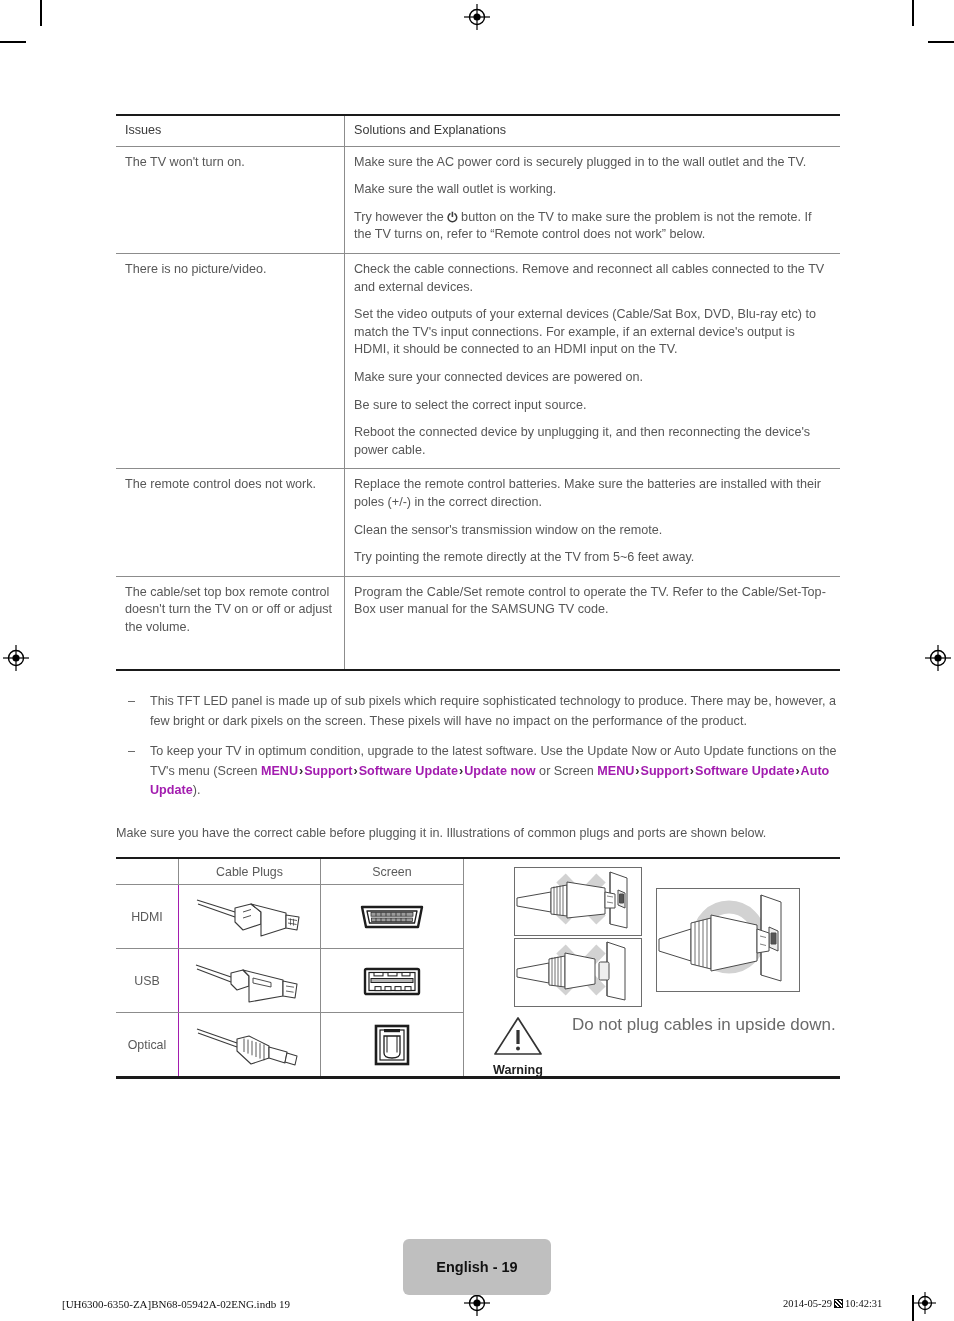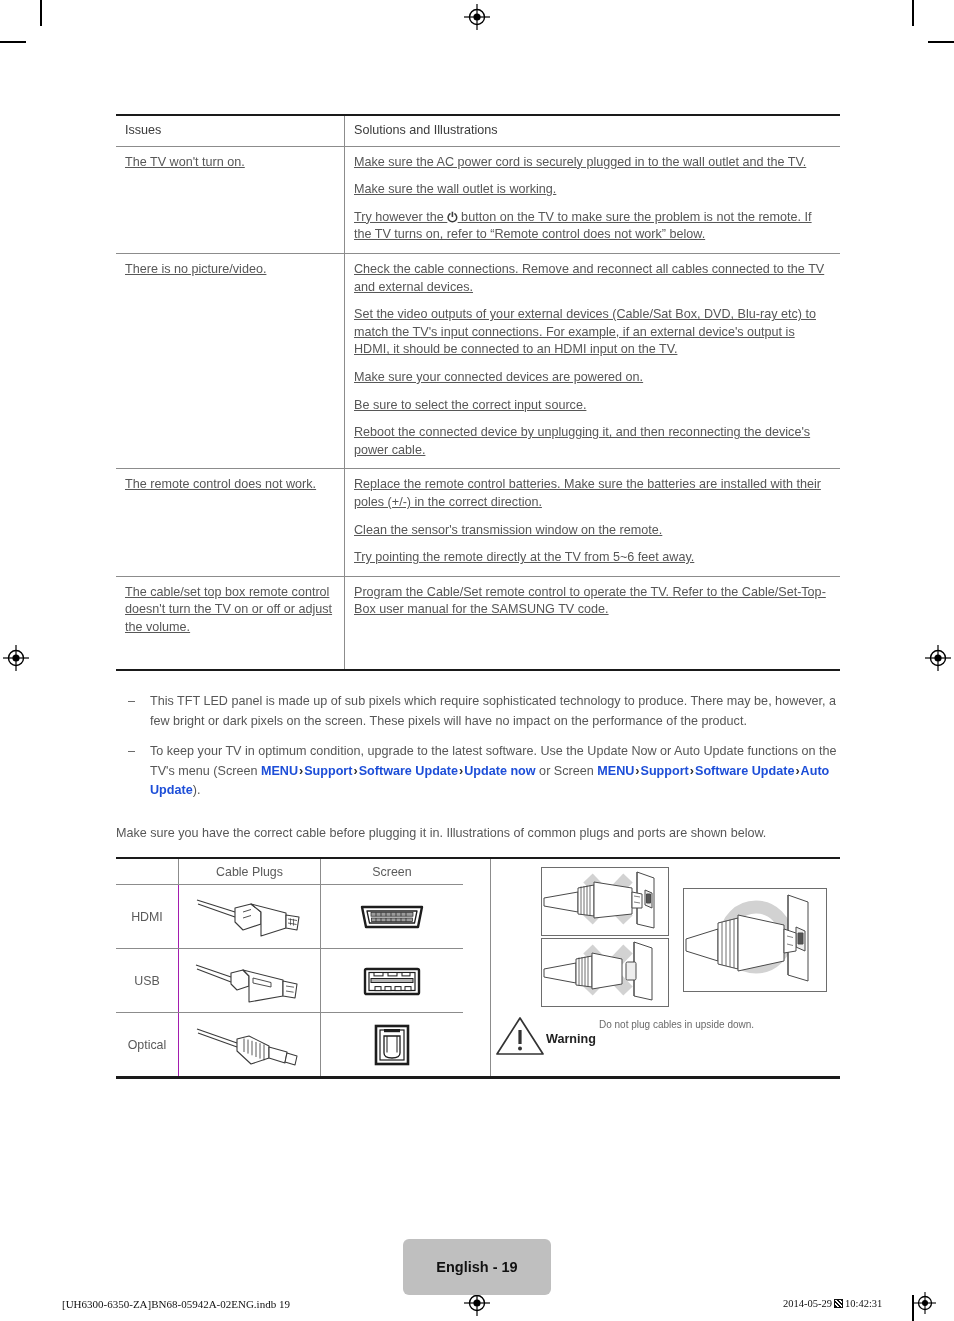--- a/index.html
+++ b/index.html
@@ -26,49 +26,49 @@
   .ts-table td,.ts-table th{
     vertical-align:top;text-align:left;font-weight:normal;
     padding:7px 9px 9px 9px;font-size:12.6px;line-height:17.6px;color:#575757;
   }
   .ts-table .c-issue{width:210px;border-right:1px solid #8c8c8c;}
   .ts-table .c-sol{width:auto;}
   .ts-head td{
     border-top:2.4px solid #1a1a1a;border-bottom:1px solid #8c8c8c;
     color:#3a3a3a;padding-top:6px;padding-bottom:6px;
   }
-  .ts-row td{border-bottom:1px solid #8c8c8c;text-decoration:underline;}
+  .ts-row td{border-bottom:1px solid #8c8c8c;}
   .ts-row.last td{border-bottom:2.4px solid #1a1a1a;}
   .ts-table p{margin:0 0 10px 0;}
   .ts-table p:last-child{margin-bottom:0;}
   .pwr{
     display:inline-block;font-size:13px;line-height:1;
     color:#3a3a3a;font-weight:bold;vertical-align:-1px;
   }
 
   
   .notes{position:absolute;left:8px;top:692px;width:716px;}
   .note{
     display:flex;font-size:12.6px;line-height:19.6px;color:#575757;
     margin-bottom:11px;
   }
   .note .dash{width:22px;flex:0 0 22px;text-align:left;padding-left:4px;}
   .note .body{flex:1 1 auto;}
-  .note b{color:#1d4ed8;font-weight:bold;}
+  .note b{color:#a21caf;font-weight:bold;}
   .note .gt{color:#2e2e2e;font-weight:bold;padding:0 1px;}
   .lead-line{
     position:absolute;left:0;top:824px;width:724px;
     font-size:12.6px;line-height:19.6px;color:#575757;
   }
 
   
   .cp-wrap{position:absolute;left:0;top:857px;width:724px;}
   .cp-top{height:2.4px;background:#1a1a1a;}
   .cp-bottom{height:2.4px;background:#1a1a1a;}
-  .cp-grid{display:flex;height:217px;gap:27px;}
+  .cp-grid{display:flex;height:217px;}
   .cp-left{width:347px;flex:0 0 347px;display:flex;flex-direction:column;}
   .cp-right{flex:1 1 auto;border-left:1px solid #8c8c8c;position:relative;}
 
   .cp-headrow{display:flex;height:25px;border-bottom:1px solid #8c8c8c;}
   .cp-body{flex:1 1 auto;display:flex;flex-direction:column;}
   .cp-r{display:flex;flex:1 1 0;border-bottom:1px solid #8c8c8c;}
   .cp-r.lastr{border-bottom:none;}
   .cp-c0{width:62px;flex:0 0 62px;display:flex;align-items:center;justify-content:center;
          font-size:12.4px;color:#5a5a5a;border-right:1px solid #a21caf;}
   .cp-c1{width:141px;flex:0 0 141px;display:flex;align-items:center;justify-content:center;
@@ -80,25 +80,25 @@
   .cp-hd.h2{flex:1 1 auto;}
 
   
   .ill-area{position:absolute;left:0;top:0;right:0;height:153px;}
   .ill-box{position:absolute;border:1px solid #6d6d6d;background:#fff;overflow:hidden;}
   .ill-a{left:50px;top:8px;width:126px;height:67px;}
   .ill-b{left:50px;top:79px;width:126px;height:67px;}
   .ill-c{left:192px;top:29px;width:142px;height:102px;}
 
   .warn-area{position:absolute;left:0;top:153px;right:0;bottom:0;display:flex;align-items:flex-start;}
-  .warn-ico{width:108px;flex:0 0 108px;display:flex;align-items:center;
+  .warn-ico{width:108px;flex:0 0 108px;display:flex;flex-direction:column;align-items:center;
             padding-top:2px;justify-content:center;}
   .warn-ico .wlbl{font-size:12.6px;color:#222;margin-top:1px;font-weight:bold;}
   .warn-txt{flex:1 1 auto;padding-top:4px;}
-  .warn-txt p{margin:0 0 10px 0;font-size:10px;line-height:17px;color:#6a6a6a;}
+  .warn-txt p{margin:0 0 10px 0;font-size:17px;line-height:17px;color:#6a6a6a;}
 
   
   .pagetab{
     position:absolute;left:403px;top:1239px;width:148px;height:56px;
     background:#bfbfbf;border-radius:6px;
     display:flex;align-items:center;justify-content:center;
     font-size:14.5px;font-weight:bold;color:#111;
   }
   .foot-left{position:absolute;left:62px;top:1298px;font-family:"Liberation Serif",serif;
              font-size:11px;color:#111;white-space:nowrap;}
@@ -155,21 +155,21 @@
     <line x1="0" y1="13" x2="26" y2="13" stroke="#000" stroke-width="1.2"></line>
   </svg>
 </div>
 
 <div class="page">
 
   <table class="ts-table">
     <tbody>
         <tr class="ts-head">
       <td class="c-issue">Issues</td>
-      <td class="c-sol">Solutions and Illustrations</td>
+      <td class="c-sol">Solutions and Explanations</td>
     </tr>
 
     <tr class="ts-row">
       <td class="c-issue">The TV won't turn on.</td>
       <td class="c-sol">
         <p>Make sure the AC power cord is securely plugged in to the wall outlet and the TV.</p>
         <p>Make sure the wall outlet is working.</p>
         <p><span>Try however the </span><span class="pwr">⏻</span><span> button on the TV to make sure the problem is not the remote. If the TV turns on, refer to “Remote control does not work” below.</span></p>
       </td>
     </tr>

